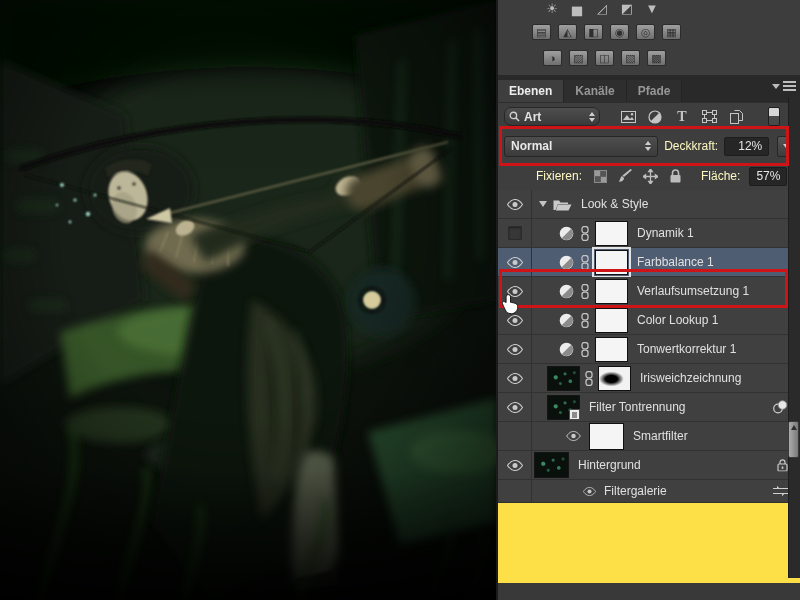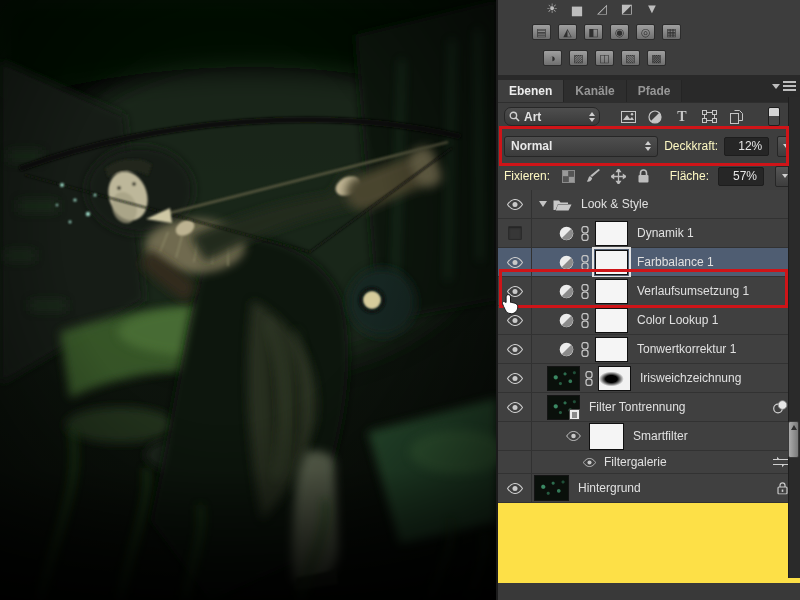--- a/index.html
+++ b/index.html
@@ -58,21 +58,21 @@
   .dd-mode .lbl{flex:1;color:#e8e8e8;font-weight:bold;}
   .numfield{height:19px;background:#262626;border:1px solid #1d1d1d;border-radius:2px;
             color:#e6e6e6;display:flex;align-items:center;justify-content:flex-end;
             padding:0 6px;box-sizing:border-box;}
   .ddbtn{width:17px;height:19px;margin-left:2px;background:linear-gradient(180deg,#565656,#3d3d3d);
          border:1px solid #262626;border-radius:2px;display:flex;align-items:center;justify-content:center;}
   .ddbtn b{width:0;height:0;border-left:3.5px solid transparent;border-right:3.5px solid transparent;
            border-top:4px solid #d0d0d0;}
   .label{color:#fef9c3;}
   
-  .lockrow{height:28px;display:flex;align-items:center;padding:0 6px;gap:9px;}
+  .lockrow{height:28px;display:flex;align-items:center;padding:0 6px;gap:9px;margin-left:32px;}
   .lockicons{display:flex;align-items:center;gap:10px;margin-left:2px;}
   .lkicon{display:flex;align-items:center;justify-content:center;width:15px;height:15px;}
   
   .layers{position:relative;background:#fde047;height:393px;}
   .lrow{height:29px;display:flex;align-items:stretch;background:#404040;
         border-bottom:1px solid #323232;box-sizing:border-box;position:relative;}
   .lrow.short{height:23px;}
   .lrow.sel{background:#4f5d72;}
   .viscell{width:33px;min-width:33px;border-right:1px solid #313131;display:flex;
            align-items:center;justify-content:center;}
@@ -572,60 +572,60 @@
             <svg width="15" height="10" viewBox="0 0 16 11">
                 <path d="M0.5 5.5 C3.5 1 6.5 0.5 8 0.5 S12.5 1 15.5 5.5 C12.5 10 9.5 10.5 8 10.5 S3.5 10 0.5 5.5 Z" fill="none" stroke="#c9c9c9" stroke-width="1.1"></path>
                 <circle cx="8" cy="5.5" r="2.5" fill="#c9c9c9"></circle>
               </svg>
           </span>
           <span class="mask" style="width:33px;height:25px"></span>
           <span class="lname">Smartfilter</span>
         </div>
       </div>
 
-      <div class="lrow short">
-        <div class="viscell"></div>
-        <div class="lcontent deeper">
-          <span style="margin-right:6px;display:flex">
-            <svg width="13" height="9" viewBox="0 0 16 11">
-                <path d="M0.5 5.5 C3.5 1 6.5 0.5 8 0.5 S12.5 1 15.5 5.5 C12.5 10 9.5 10.5 8 10.5 S3.5 10 0.5 5.5 Z" fill="none" stroke="#c9c9c9" stroke-width="1.1"></path>
-                <circle cx="8" cy="5.5" r="2.5" fill="#c9c9c9"></circle>
-              </svg>
-          </span>
-          <span class="lname" style="margin-left:2px">Filtergalerie</span>
-          <span class="rowright">
-            <svg width="15" height="12" viewBox="0 0 15 12" stroke="#cfcfcf" stroke-width="1.2">
-                <path d="M0 3.5 H15 M0 8.5 H15" fill="none"></path>
-                <path d="M4 0.8 L6.6 3.4 L4 3.4 Z" fill="#cfcfcf" stroke="none"></path>
-                <path d="M9 11.2 L11.6 8.6 L9 8.6 Z" fill="#cfcfcf" stroke="none"></path>
-              </svg>
-          </span>
-        </div>
-      </div>
-
       <div class="lrow">
         <div class="viscell">
           <svg width="16" height="11" viewBox="0 0 16 11">
               <path d="M0.5 5.5 C3.5 1 6.5 0.5 8 0.5 S12.5 1 15.5 5.5 C12.5 10 9.5 10.5 8 10.5 S3.5 10 0.5 5.5 Z" fill="none" stroke="#c9c9c9" stroke-width="1.1"></path>
               <circle cx="8" cy="5.5" r="2.5" fill="#c9c9c9"></circle>
             </svg>
         </div>
         <div class="lcontent" style="padding-left:2px">
           <span class="thumb" style="width:33px;height:24px"></span>
           <span class="lname">Hintergrund</span>
           <span class="rowright">
             <svg width="11" height="13" viewBox="0 0 11 13">
                 <rect x="1" y="5.5" width="9" height="7" rx="1" fill="none" stroke="#c9c9c9" stroke-width="1.2"></rect>
                 <path d="M3 5.5 V3.8 A2.5 2.5 0 0 1 8 3.8 V5.5" fill="none" stroke="#c9c9c9" stroke-width="1.2"></path>
                 <rect x="4.7" y="8" width="1.6" height="2.4" fill="#c9c9c9"></rect>
               </svg>
           </span>
         </div>
       </div>
 
+      <div class="lrow short">
+        <div class="viscell"></div>
+        <div class="lcontent deeper">
+          <span style="margin-right:6px;display:flex">
+            <svg width="13" height="9" viewBox="0 0 16 11">
+                <path d="M0.5 5.5 C3.5 1 6.5 0.5 8 0.5 S12.5 1 15.5 5.5 C12.5 10 9.5 10.5 8 10.5 S3.5 10 0.5 5.5 Z" fill="none" stroke="#c9c9c9" stroke-width="1.1"></path>
+                <circle cx="8" cy="5.5" r="2.5" fill="#c9c9c9"></circle>
+              </svg>
+          </span>
+          <span class="lname" style="margin-left:2px">Filtergalerie</span>
+          <span class="rowright">
+            <svg width="15" height="12" viewBox="0 0 15 12" stroke="#cfcfcf" stroke-width="1.2">
+                <path d="M0 3.5 H15 M0 8.5 H15" fill="none"></path>
+                <path d="M4 0.8 L6.6 3.4 L4 3.4 Z" fill="#cfcfcf" stroke="none"></path>
+                <path d="M9 11.2 L11.6 8.6 L9 8.6 Z" fill="#cfcfcf" stroke="none"></path>
+              </svg>
+          </span>
+        </div>
+      </div>
+
     </div>
 
     <div class="emptyzone"></div>
 
     <div class="scrolltrack"></div>
     <div class="scrollthumb">
         <b></b>
       </div>
 
     <div class="anno" id="annoBlend"></div>

